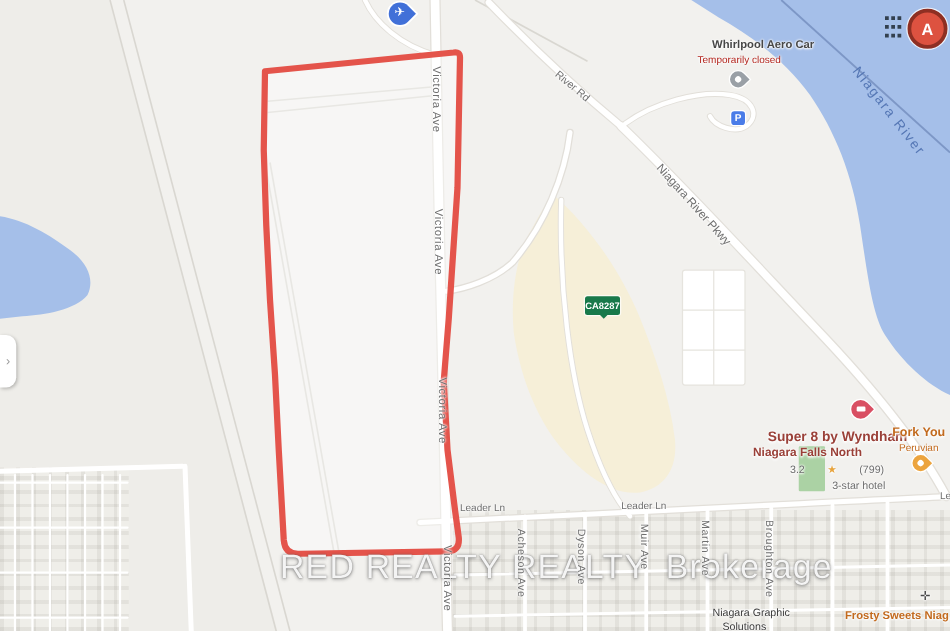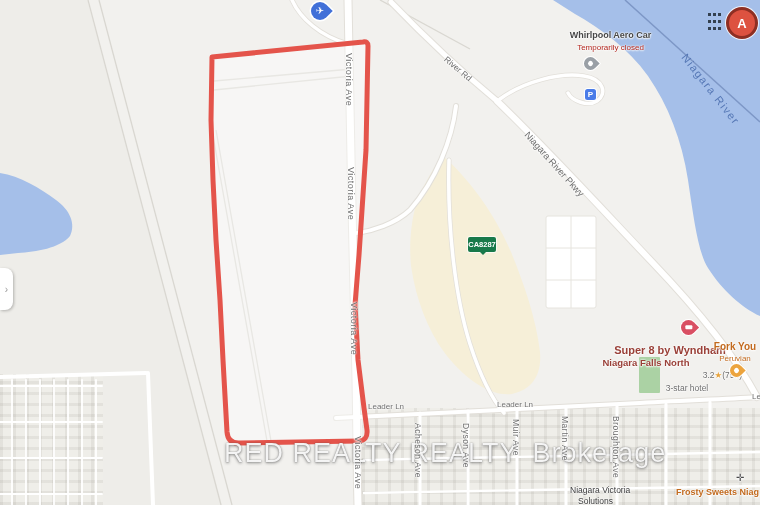--- a/index.html
+++ b/index.html
@@ -52,21 +52,21 @@
   
   #shield{position:absolute;z-index:25;width:28px;height:15px;border-radius:2px;
      background:var(--shield_green);color:#fff;font-size:7.5px;font-weight:bold;
      display:flex;align-items:center;justify-content:center;box-shadow:0 0 0 1px rgba(255,255,255,.7);}
   #shield:after{content:"";position:absolute;left:12px;top:15px;border:3px solid transparent;
      border-top-color:var(--shield_green);}
   
   #side-tab{position:absolute;z-index:30;left:0;top:268px;width:13px;height:42px;
      background:#fff;border-radius:0 8px 8px 0;box-shadow:1px 1px 3px rgba(0,0,0,.25);
      color:#9a9a9a;font-size:10px;display:flex;align-items:center;justify-content:center;}
-  .ratingline{display:flex;gap:0;justify-content:flex-end;align-items:center;}
+  .ratingline{display:flex;gap:18px;justify-content:flex-start;align-items:center;}
 </style>
 </head>
 <body>
 
 <div id="map">
 
   <div id="shade"></div>
   <div id="res-east" style="left:362px;top:408px;width:398px;height:97px;"></div>
   <div id="res-sw" style="left:0;top:374px;width:103px;height:131px;"></div>
 
@@ -162,21 +162,21 @@
   <div class="lbl rot" style="left:530px;top:130px;font-size:9.5px;transform:rotate(48deg);">Niagara River Pkwy</div>
   <div class="lbl rot" style="left:688px;top:52px;font-size:11px;letter-spacing:1.5px;color:var(--water_label);text-shadow:none;transform:rotate(52deg);">Niagara River</div>
 
   <div class="lbl vlabel" style="left:413px;top:423px;font-size:8.5px;">Acheson Ave</div>
   <div class="lbl vlabel" style="left:461px;top:423px;font-size:8.5px;">Dyson Ave</div>
   <div class="lbl vlabel" style="left:511px;top:419px;font-size:8.5px;">Muir Ave</div>
   <div class="lbl vlabel" style="left:560px;top:416px;font-size:8.5px;">Martin Ave</div>
   <div class="lbl vlabel" style="left:611px;top:416px;font-size:8.5px;">Broughton Ave</div>
 
   <div class="lbl poi-name" style="left:558px;top:31px;width:105px;font-size:9px;color:var(--poi_dark);">Whirlpool Aero Car</div>
-  <div class="lbl" style="left:558px;top:44px;width:105px;text-align:center;font-size:8px;color:var(--closed_red);">Temporarily closed</div>
+  <div class="lbl" style="left:558px;top:44px;width:105px;font-size:8px;color:var(--closed_red);">Temporarily closed</div>
   <div class="pin" style="left:584px;top:57px;width:13px;height:13px;background:var(--pin_gray);box-shadow:0 0 0 1px #fff;">
     <span class="dot" style="width:5px;height:5px;"></span>
   </div>
   <div id="parking" style="left:585px;top:89px;">P</div>
 
   <div class="pin" style="left:311px;top:2px;width:18px;height:18px;background:var(--plane_blue);box-shadow:0 0 0 1.5px #fff;">
     <span class="g" style="font-size:10px;">✈</span>
   </div>
 
   <div id="shield" style="left:468px;top:237px;">CA8287</div>
@@ -192,21 +192,21 @@
     <span>(799)</span>
   </div>
   <div class="lbl" style="left:632px;top:384px;width:110px;text-align:center;font-size:8.5px;color:var(--rating_gray);">3-star hotel</div>
 
   <div class="lbl poi-name" style="left:700px;top:342px;width:70px;font-size:10px;color:var(--orange_label);">Fork You</div>
   <div class="lbl" style="left:700px;top:355px;width:70px;text-align:center;font-size:8px;color:var(--orange_label);">Peruvian</div>
   <div class="pin" style="left:730px;top:364px;width:13px;height:13px;background:var(--fork_pin);box-shadow:0 0 0 1px #fff;">
     <span class="dot" style="width:5px;height:5px;"></span>
   </div>
 
-  <div class="lbl" style="left:570px;top:486px;width:90px;font-size:8.5px;color:var(--dark_label);">Niagara Victoria</div>
+  <div class="lbl" style="left:570px;top:486px;width:90px;font-size:8.5px;color:var(--dark_label);">Niagara Graphic</div>
   <div class="lbl" style="left:578px;top:497px;width:90px;font-size:8.5px;color:var(--dark_label);">Solutions</div>
 
   <span class="lbl" style="left:736px;top:473px;font-size:10px;color:#4a4a4a;">✛</span>
   <div class="lbl poi-name" style="left:676px;top:488px;font-size:9px;color:var(--orange_label);">Frosty Sweets Niag…</div>
 
   <div id="watermark" style="left:224px;top:438px;">
     <span>RED REALTY REALTY</span><span class="sfx">Brokerage</span>
   </div>
 
   <div id="dots" style="left:708px;top:13px;">

